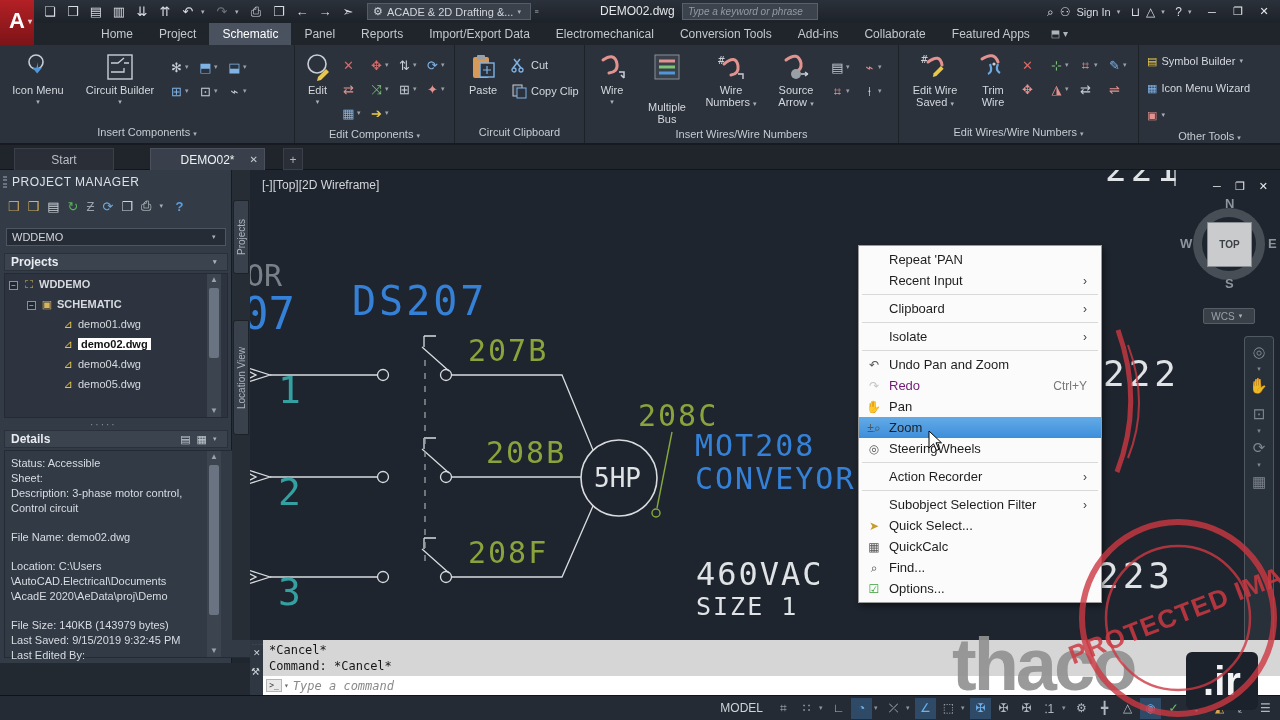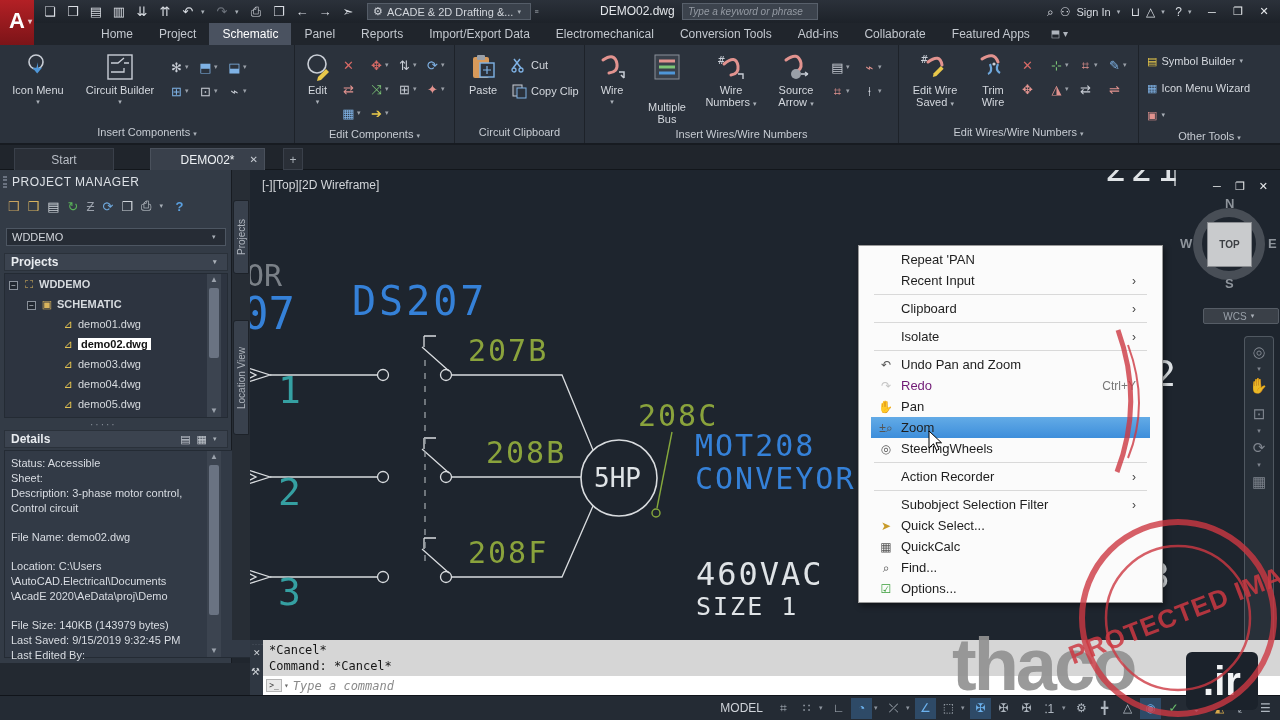--- a/index.html
+++ b/index.html
@@ -107,32 +107,32 @@
   #viewport-label { left:12px; top:8px; color:#d3d6da; font-size:12px; font-family:"Liberation Sans",sans-serif; }
   #dw-buttons { position:absolute; right:12px; top:10px; display:flex; gap:14px; color:#e8eaec; font-size:11px; }
   
   #viewcube { position:absolute; left:936px; top:30px; width:90px; height:130px; }
   #vc-ring { position:absolute; left:7px; top:8px; width:72px; height:72px; border:9px solid #5f646b;
              border-radius:50%; opacity:.65; }
   .vc-dir { position:absolute; color:#8e949b; font-weight:bold; font-size:13px; }
   #vc-top { position:absolute; left:21px; top:22px; width:45px; height:45px; background:#c9cbcd;
             border:1px solid #8a8d91; color:#3c3f43; font-size:10px; font-weight:bold;
             display:flex; align-items:center; justify-content:center; }
-  #vc-wcs { position:absolute; left:17px; top:108px; width:76px; height:16px; background:#3a4048;
+  #vc-wcs { position:absolute; left:17px; top:108px; width:52px; height:16px; background:#3a4048;
             border:1px solid #565d66; color:#9aa1aa; font-size:10px; display:flex; align-items:center;
             justify-content:center; gap:4px; border-radius:2px; }
   
   #navbar { position:absolute; left:994px; top:166px; width:30px; height:318px; background:rgba(96,104,114,.18);
             border:1px solid rgba(140,148,158,.45); border-radius:4px; display:flex; flex-direction:column;
             align-items:center; padding-top:6px; gap:10px; color:#8a9099; font-size:15px; opacity:.9; }
   #navbar .nv-c { font-size:7px; margin:-6px 0; }
 
   
-  #ctxmenu { left:858px; top:245px; width:305px; background:#fbfbfb; border:1px solid #9a9a9a;
-             box-shadow:2px 3px 6px rgba(0,0,0,.45); z-index:40; padding:3px 12px; }
+  #ctxmenu { left:858px; top:245px; width:244px; background:#fbfbfb; border:1px solid #9a9a9a;
+             box-shadow:2px 3px 6px rgba(0,0,0,.45); z-index:40; padding:3px 0; }
   .mi { position:relative; height:21px; display:flex; align-items:center; font-size:13px; color:#1e1e1e; }
   .mi .mico { width:30px; text-align:center; font-size:12px; color:#555; flex:none; }
   .mi .mlabel { flex:1; white-space:nowrap; }
   .mi .msub { width:18px; color:#444; font-size:12px; }
   .mi .mshort { margin-right:14px; color:#777; font-size:12px; }
   .mi.disabled .mlabel { color:#701a75; }
   .mi.disabled .mico { color:#c4c4c4; }
   .mi.hl { background:linear-gradient(#63abe6,#3d8edb); }
   .msep { height:1px; background:#d9d9d9; margin:3px 3px; }
 
@@ -566,23 +566,20 @@
       <span class="texp">−</span><span class="tico fold">⛶</span><b>WDDEMO</b>
     </div>
     <div class="trow" style="padding-left:18px;">
       <span class="texp">−</span><span class="tico fold">▣</span><b>SCHEMATIC</b>
     </div>
     <div class="trow" style="padding-left:56px;">
       <span class="tico dwg">⊿</span><span>demo01.dwg</span>
     </div>
     <div class="trow" style="padding-left:56px;">
       <span class="tico dwg">⊿</span><span class="sel">demo02.dwg</span>
-    </div>
-    <div class="trow" style="padding-left:56px;">
-      <span class="tico dwg">⊿</span><span>demo03.dwg</span>
     </div>
     <div class="trow" style="padding-left:56px;">
       <span class="tico dwg">⊿</span><span>demo04.dwg</span>
     </div>
     <div class="trow" style="padding-left:56px;">
       <span class="tico dwg">⊿</span><span>demo05.dwg</span>
     </div>
   </div>
   <div id="tree-sb" class="abs">
     <span class="sb-arrow" style="top:0;">▲</span>

